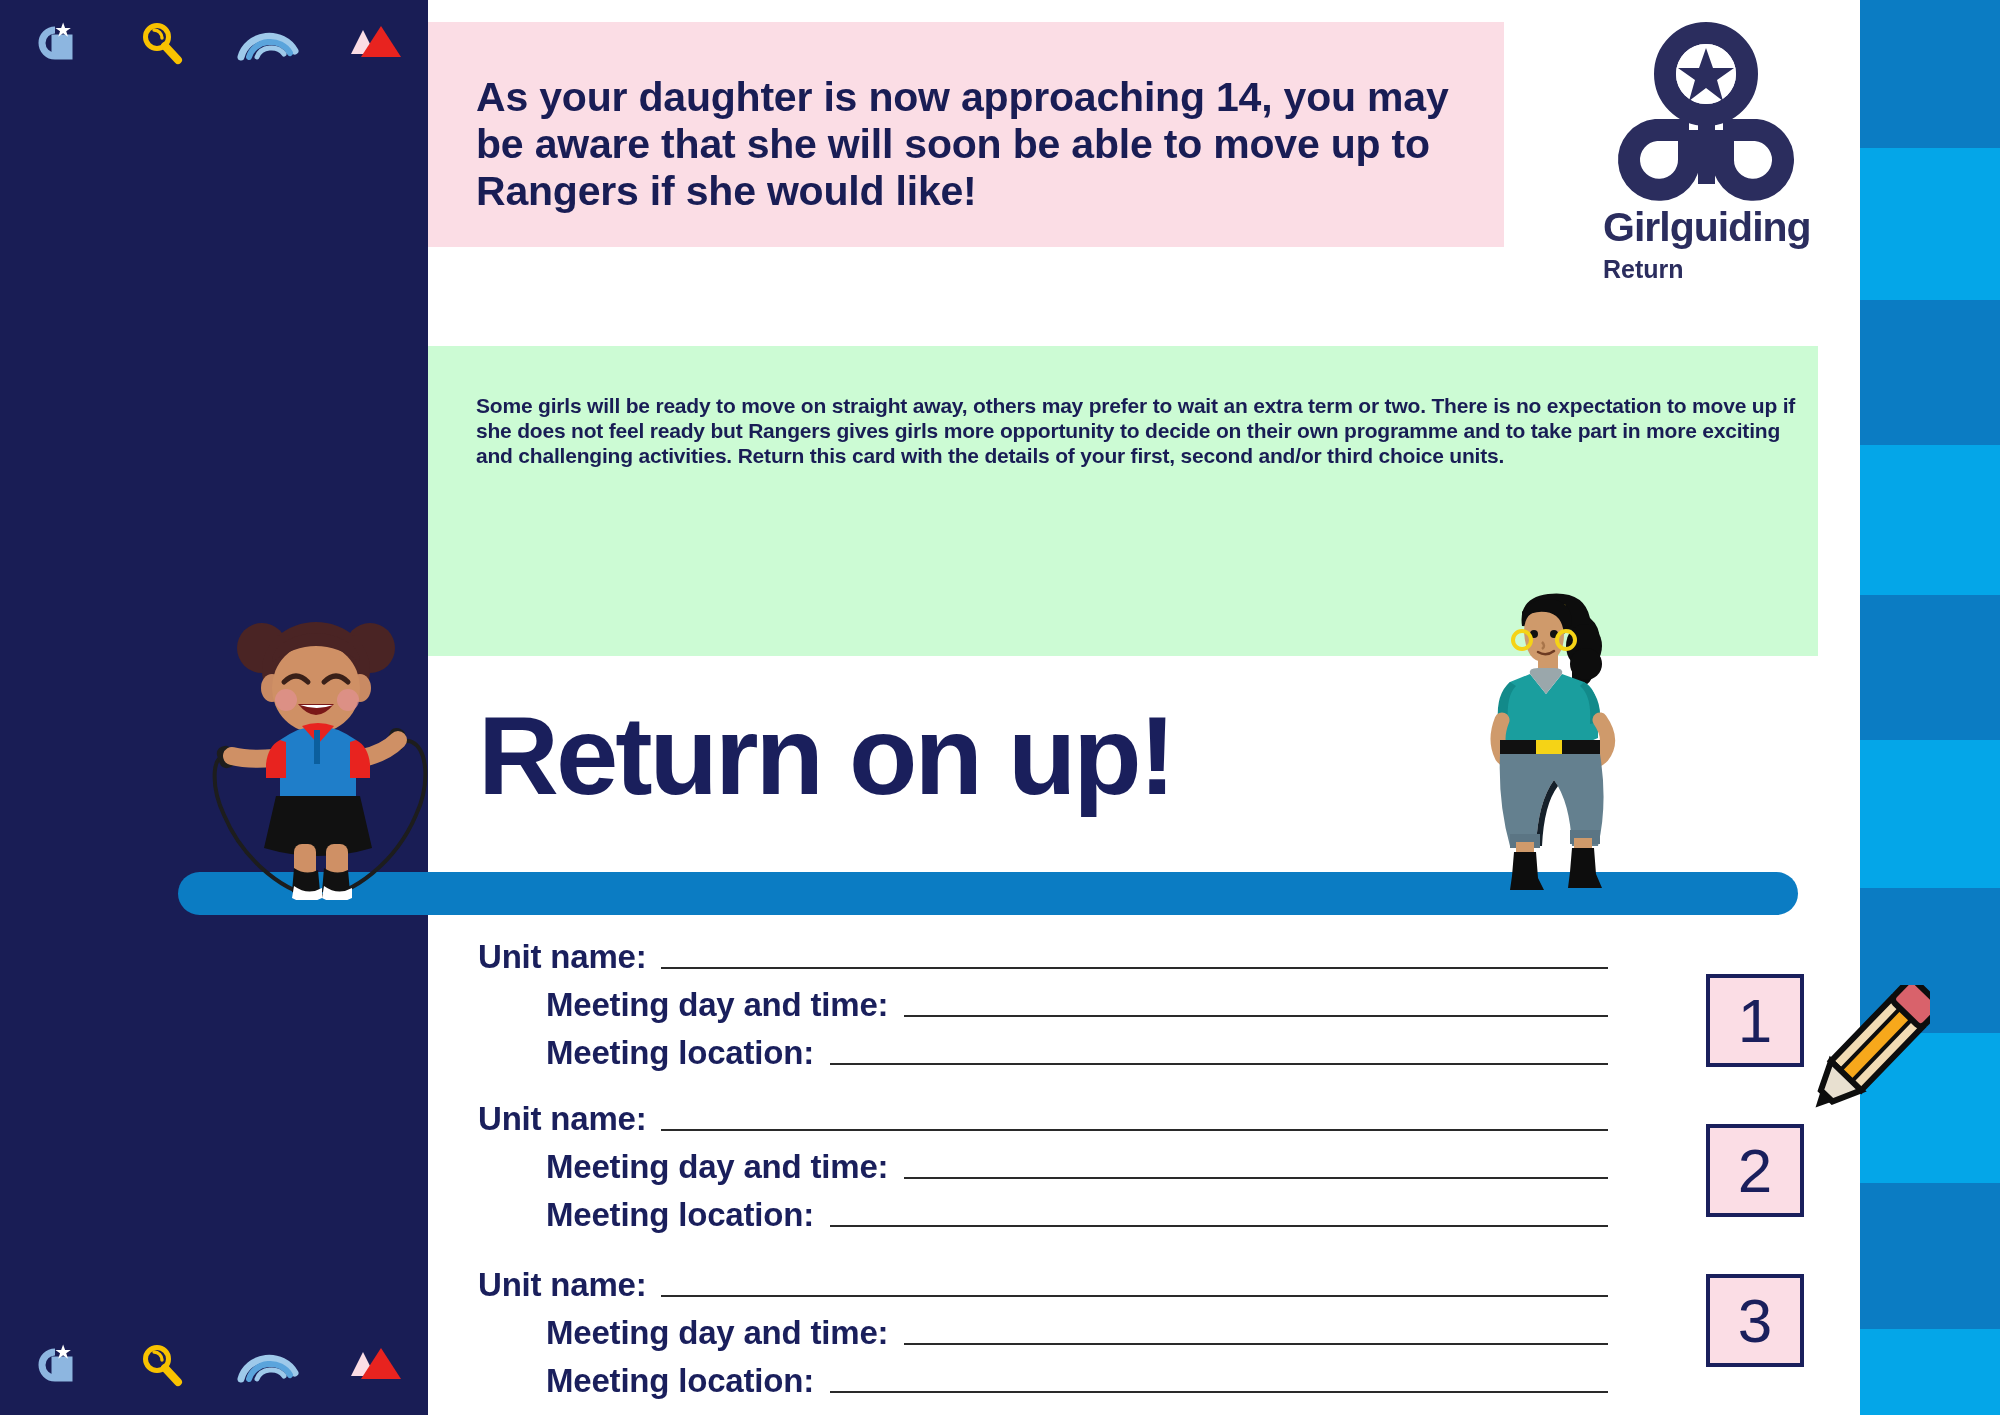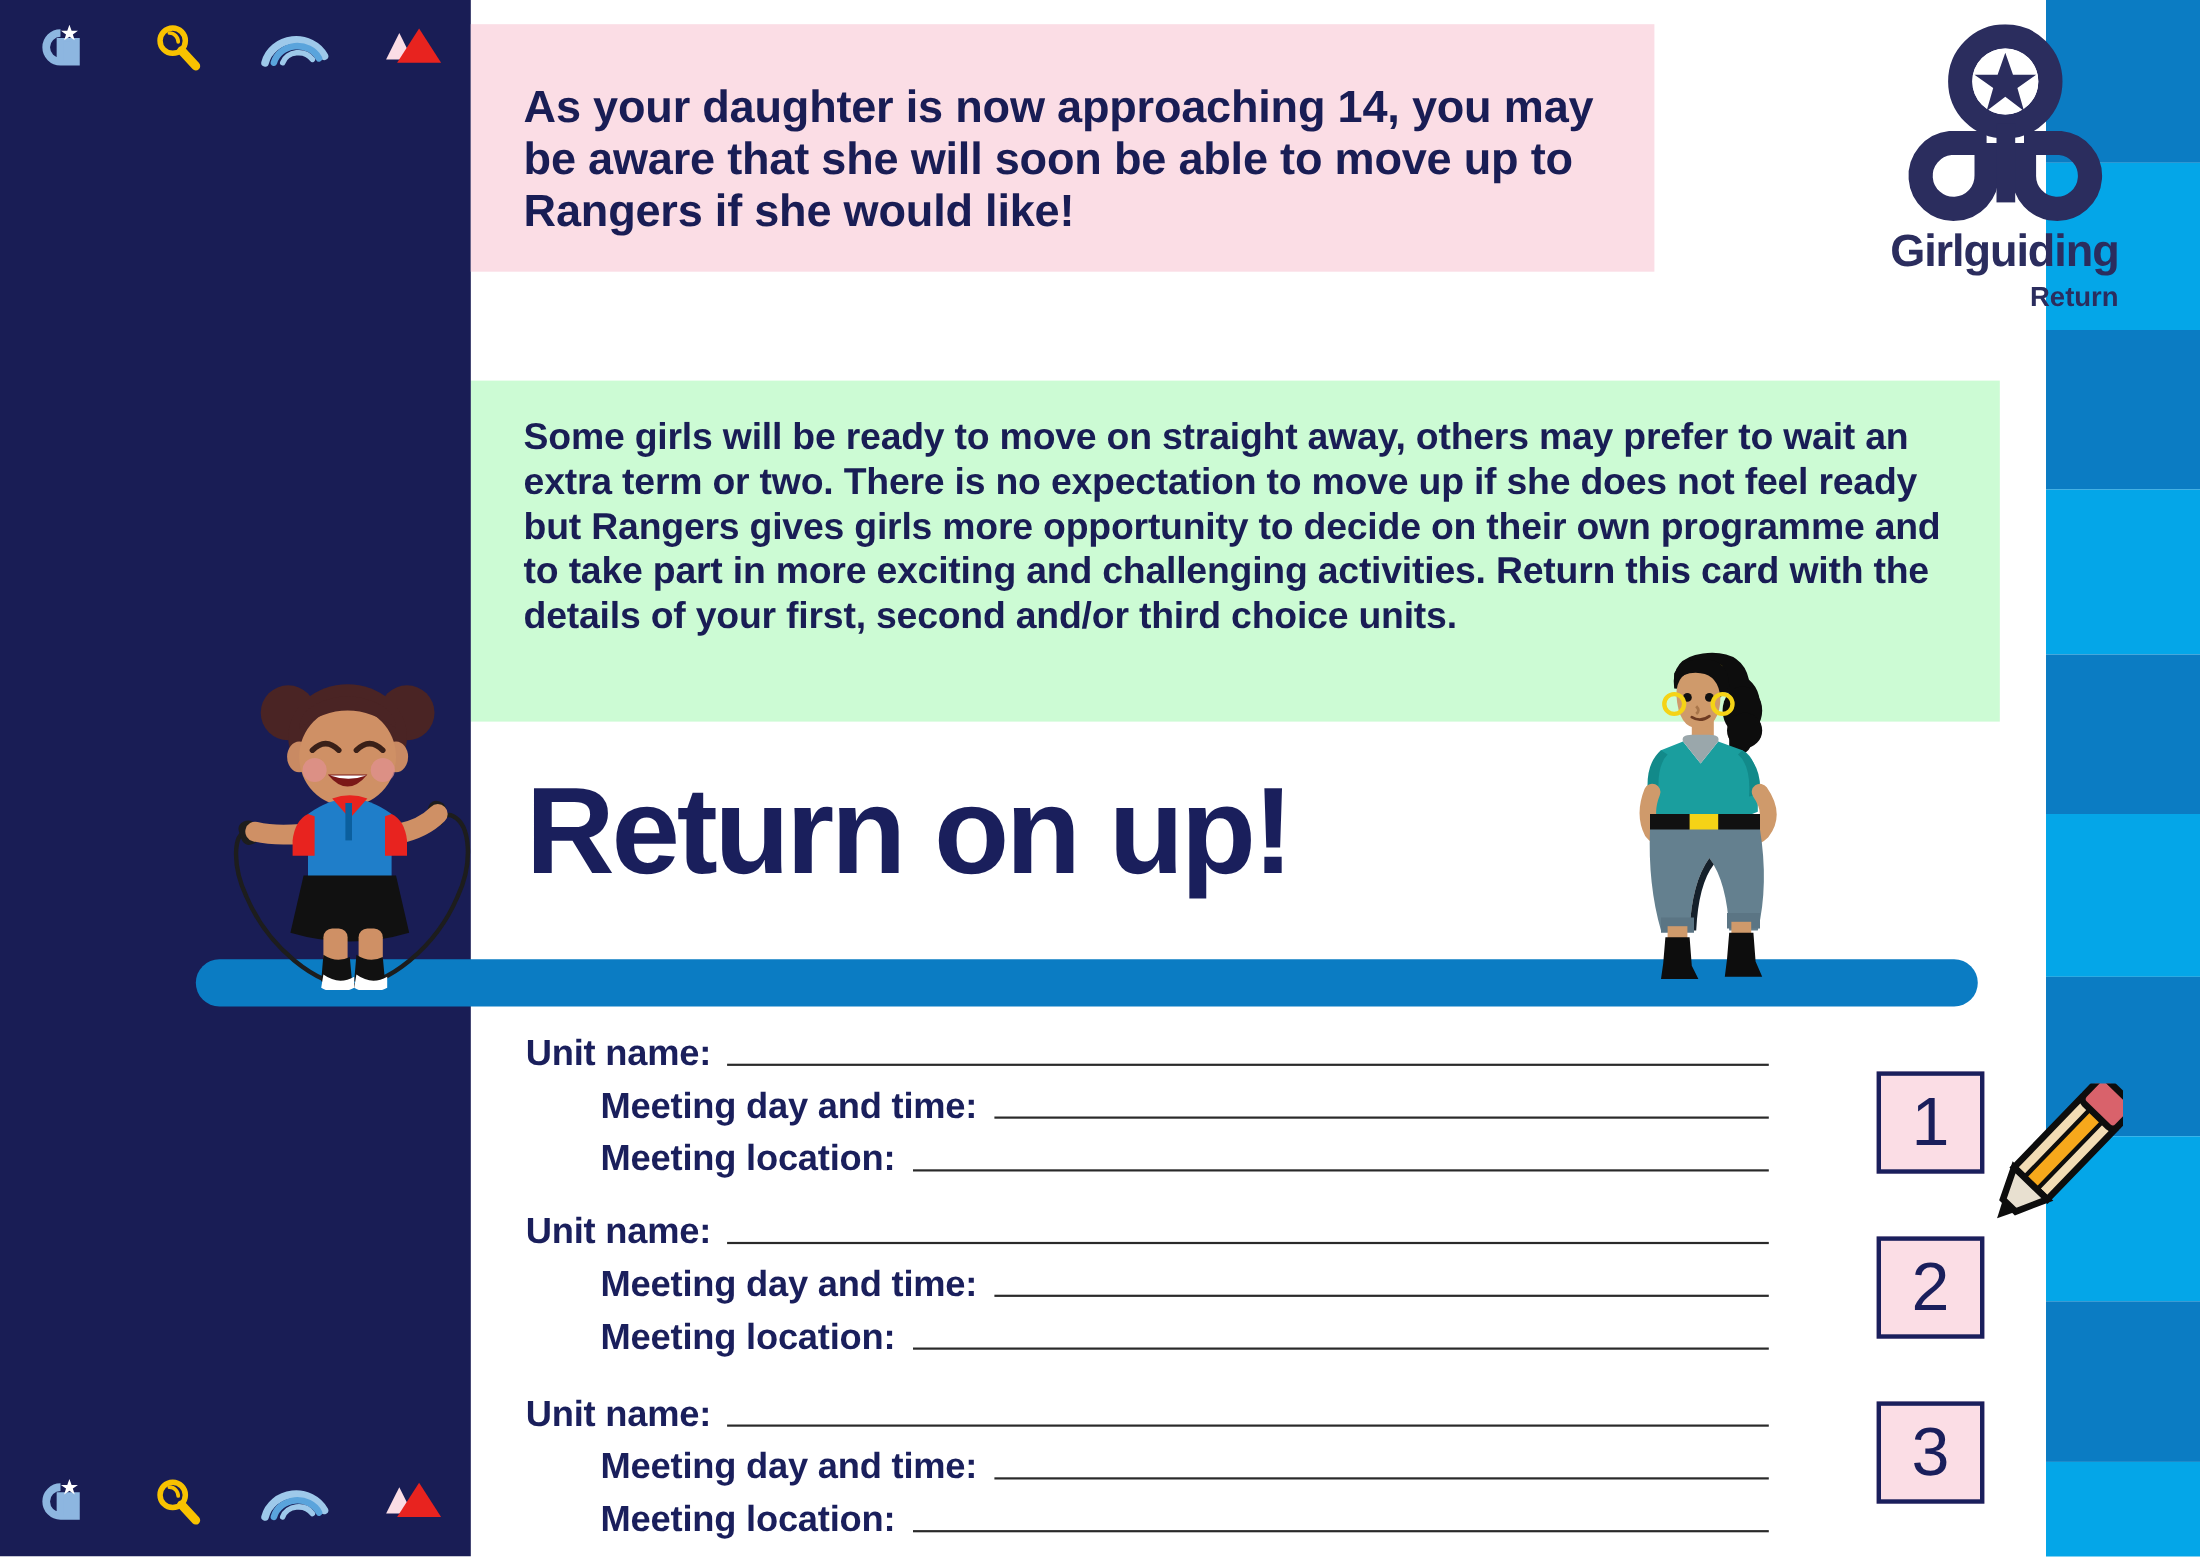--- a/index.html
+++ b/index.html
@@ -33,28 +33,28 @@
     background:#ccfbd4; z-index:1;
   }
   .pink-box .txt, .green-box .txt {
     color:#191d55; font-weight:700; letter-spacing:-0.2px;
   }
   .pink-box .txt {
     position:absolute; left:48px; top:52px; width:990px;
     font-size:41px; line-height:1.15;
   }
   .green-box .txt {
-    position:absolute; left:48px; top:31px; width:1320px;
-    font-size:34px; line-height:1.20;
+    position:absolute; left:48px; top:47px; width:1320px;
+    font-size:21px; line-height:1.20;
   }
 
   
   .logo {
-    position:absolute; left:1656px; top:22px; width:270px; height:300px;
-    z-index:4; text-align:right;
+    position:absolute; left:1603px; top:22px; width:270px; height:300px;
+    z-index:4; text-align:left;
   }
   .logo .wordmark {
     font-size:41px; font-weight:700; color:#2b2d5e; letter-spacing:-1px;
     margin-top:-4px;
   }
   .logo .region {
     font-size:25px; font-weight:700; color:#2b2d5e; margin-top:4px;
   }
 
   

